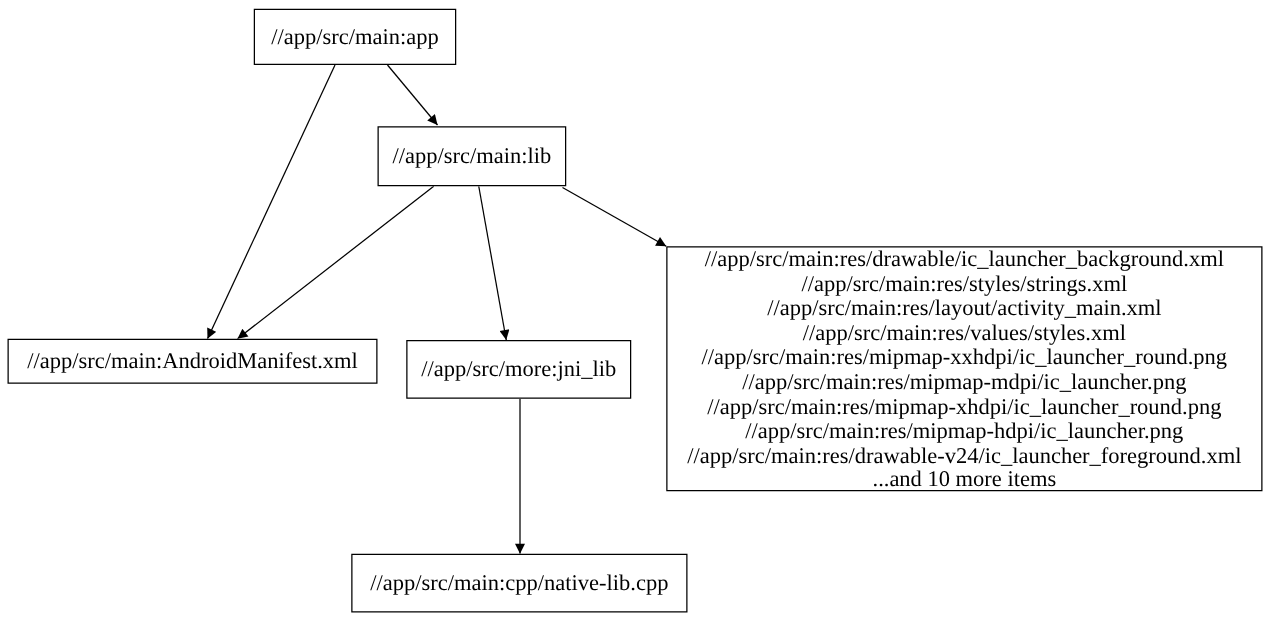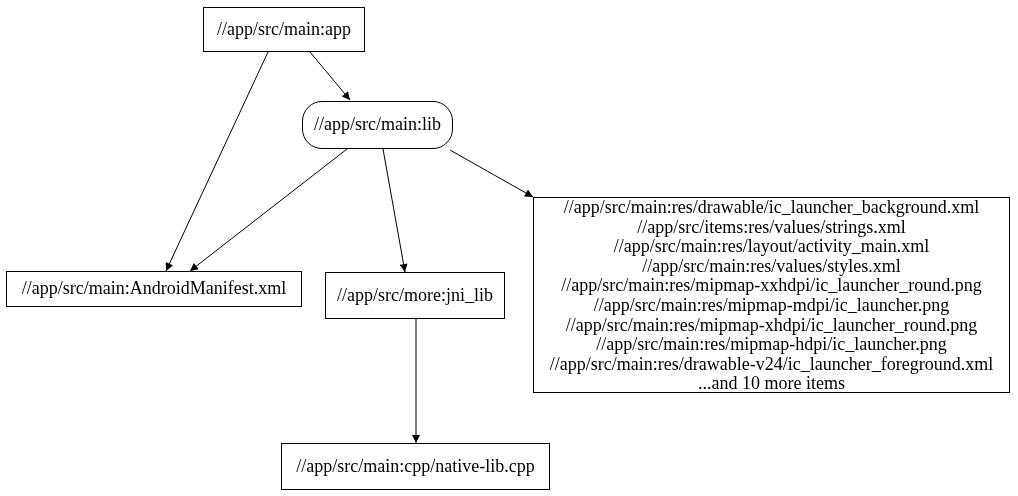--- a/index.html
+++ b/index.html
@@ -36,21 +36,21 @@
     font-size: 18px;
     line-height: 1.1;
     white-space: nowrap;
   }
   .node.multi {
     flex-direction: column;
     justify-content: space-between;
     line-height: 19.6px;
   }
   #node-app      { left: 203px; top: 7px;   width: 162px; height: 45px; }
-  #node-lib      { left: 302px; top: 101px; width: 151px; height: 48px; border-radius: 20px; }
+  #node-lib      { left: 302px; top: 101px; width: 151px; height: 48px; }
   #node-manifest { left: 6px;   top: 271px; width: 296px; height: 36px; }
   #node-jni      { left: 325px; top: 272px; width: 180px; height: 47px; }
   #node-res      { left: 533px; top: 197px; width: 477px; height: 196px; }
   #node-native   { left: 281px; top: 443px; width: 269px; height: 47px; }
 </style>
 </head>
 <body>
 
 <div class="canvas">
 
@@ -79,21 +79,21 @@
   <div class="node" id="node-manifest">
     <span>//app/src/main:AndroidManifest.xml</span>
   </div>
 
   <div class="node" id="node-jni">
     <span>//app/src/more:jni_lib</span>
   </div>
 
   <div class="node multi" id="node-res">
     <div>//app/src/main:res/drawable/ic_launcher_background.xml</div>
-    <div>//app/src/items:res/values/strings.xml</div>
+    <div>//app/src/main:res/styles/strings.xml</div>
     <div>//app/src/main:res/layout/activity_main.xml</div>
     <div>//app/src/main:res/values/styles.xml</div>
     <div>//app/src/main:res/mipmap-xxhdpi/ic_launcher_round.png</div>
     <div>//app/src/main:res/mipmap-mdpi/ic_launcher.png</div>
     <div>//app/src/main:res/mipmap-xhdpi/ic_launcher_round.png</div>
     <div>//app/src/main:res/mipmap-hdpi/ic_launcher.png</div>
     <div>//app/src/main:res/drawable-v24/ic_launcher_foreground.xml</div>
     <div>...and 10 more items</div>
   </div>
 

